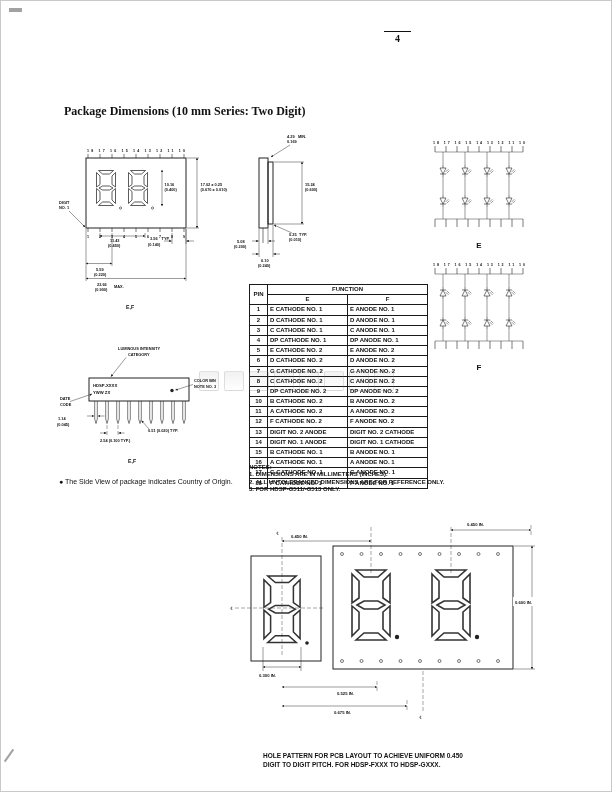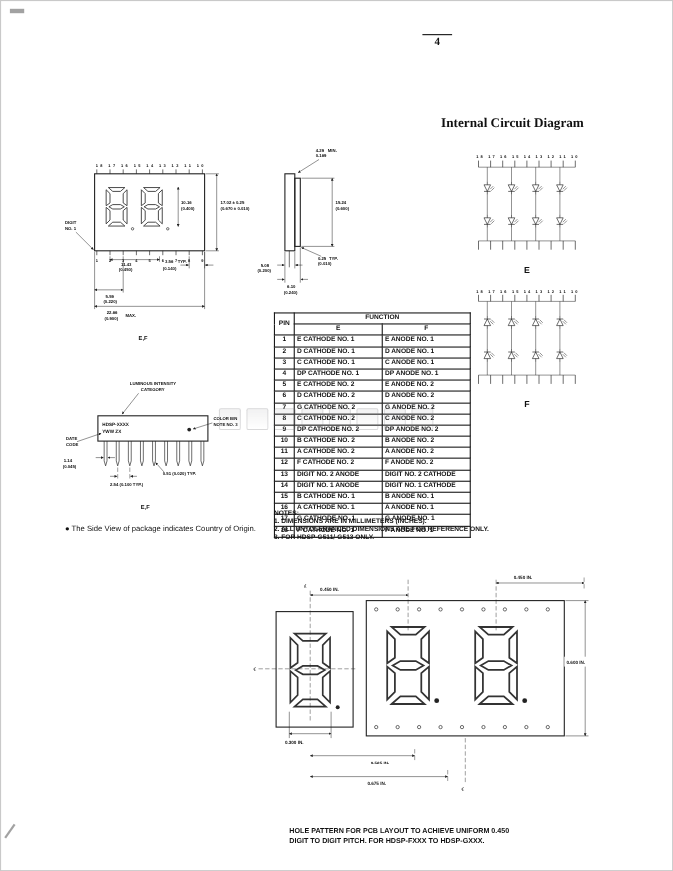--- a/index.html
+++ b/index.html
@@ -47,21 +47,21 @@
 <body>
 
 <div class="page">
 
   <div class="abs artifact" style="left:8px;top:7px;width:13px;height:4px;"></div>
   <div class="abs artifact" style="left:7px;top:747px;width:2px;height:15px;transform:rotate(35deg);"></div>
 
   <div class="abs rule" style="left:383px;top:30px;width:27px;"></div>
   <div class="abs pgnum" style="left:383px;top:32px;width:27px;">4</div>
 
-  <div class="abs h1" style="left:400px;top:103px;">Internal Circuit Diagram</div>
+  <div class="abs h1" style="left:63px;top:103px;">Package Dimensions (10 mm Series: Two Digit)</div>
 
   <svg class="abs" style="left:55px;top:124px;" width="300" height="200" viewBox="0 0 300 200">
     <defs>
       <marker id="arr" viewBox="0 0 6 6" markerWidth="5.5" markerHeight="5.5" refX="5.6" refY="3" orient="auto-start-reverse">
           <path d="M0,0L6,3L0,6Z" fill="#222"></path>
         </marker>
       <g id="seg7" fill="none" stroke="#333" stroke-width="0.8">
         <polygon points="2.5,0.5 17.5,0.5 13.5,4 6.5,4"></polygon>
         <polygon points="0.5,2.5 4,6 4,14.5 0.5,17"></polygon>
         <polygon points="19.5,2.5 19.5,17 16,14.5 16,6"></polygon>

